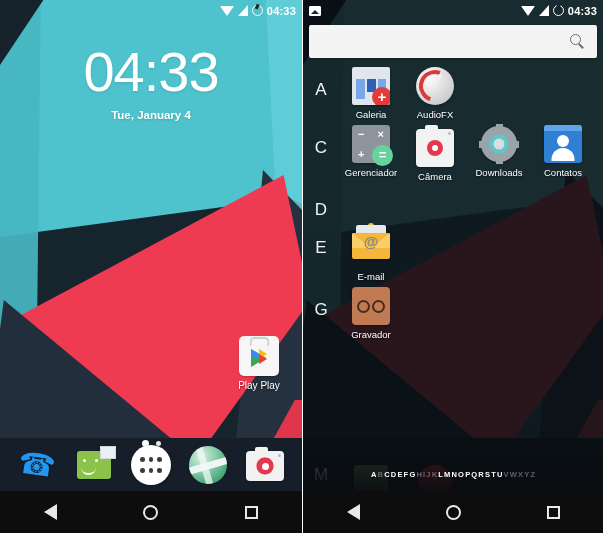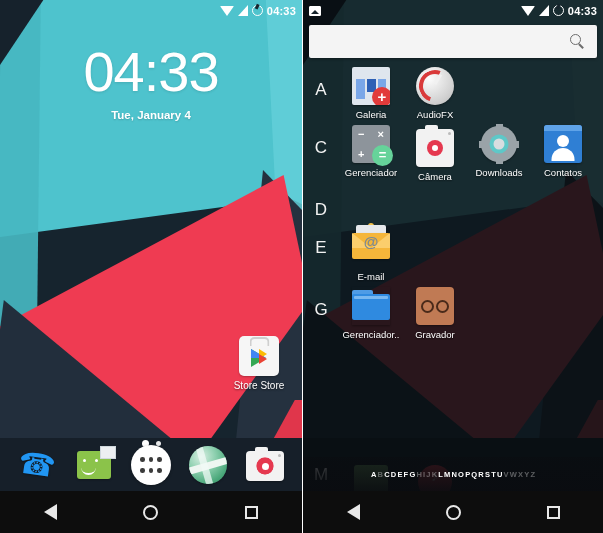--- a/index.html
+++ b/index.html
@@ -308,21 +308,21 @@
     </div>
 
     <div class="home-icon" style="left:228px;top:336px;">
       <div class="ic-play">
         <span class="handle"></span>
         <span class="tri"></span>
           <span class="tri2"></span>
           <span class="tri3"></span>
           <span class="tri4"></span>
       </div>
-      <div class="lbl">Store Store</div>
+      <div class="lbl">Play Play</div>
     </div>
 
     <div class="dots">
       <b></b>
       <b class="sm"></b>
     </div>
 
     <div class="dock">
       <div class="slot">
         <div class="ic-phone">☎</div>
@@ -476,28 +476,20 @@
                 <span class="at">@</span>
             </div>
             <div class="ap-lbl">E-mail</div>
           </div>
         </div>
       </div>
 
       <div class="sec">
         <div class="sec-letter">G</div>
         <div class="sec-apps">
-          <div class="app">
-            <div class="ap-ico i-folder">
-              <span class="tab"></span>
-                <span class="bdy"></span>
-                <span class="lip"></span>
-            </div>
-            <div class="ap-lbl">Gerenciador..</div>
-          </div>
           <div class="app">
             <div class="ap-ico i-rec">
               <span class="reel"></span>
                 <span class="reel"></span>
             </div>
             <div class="ap-lbl">Gravador</div>
           </div>
         </div>
       </div>
 

